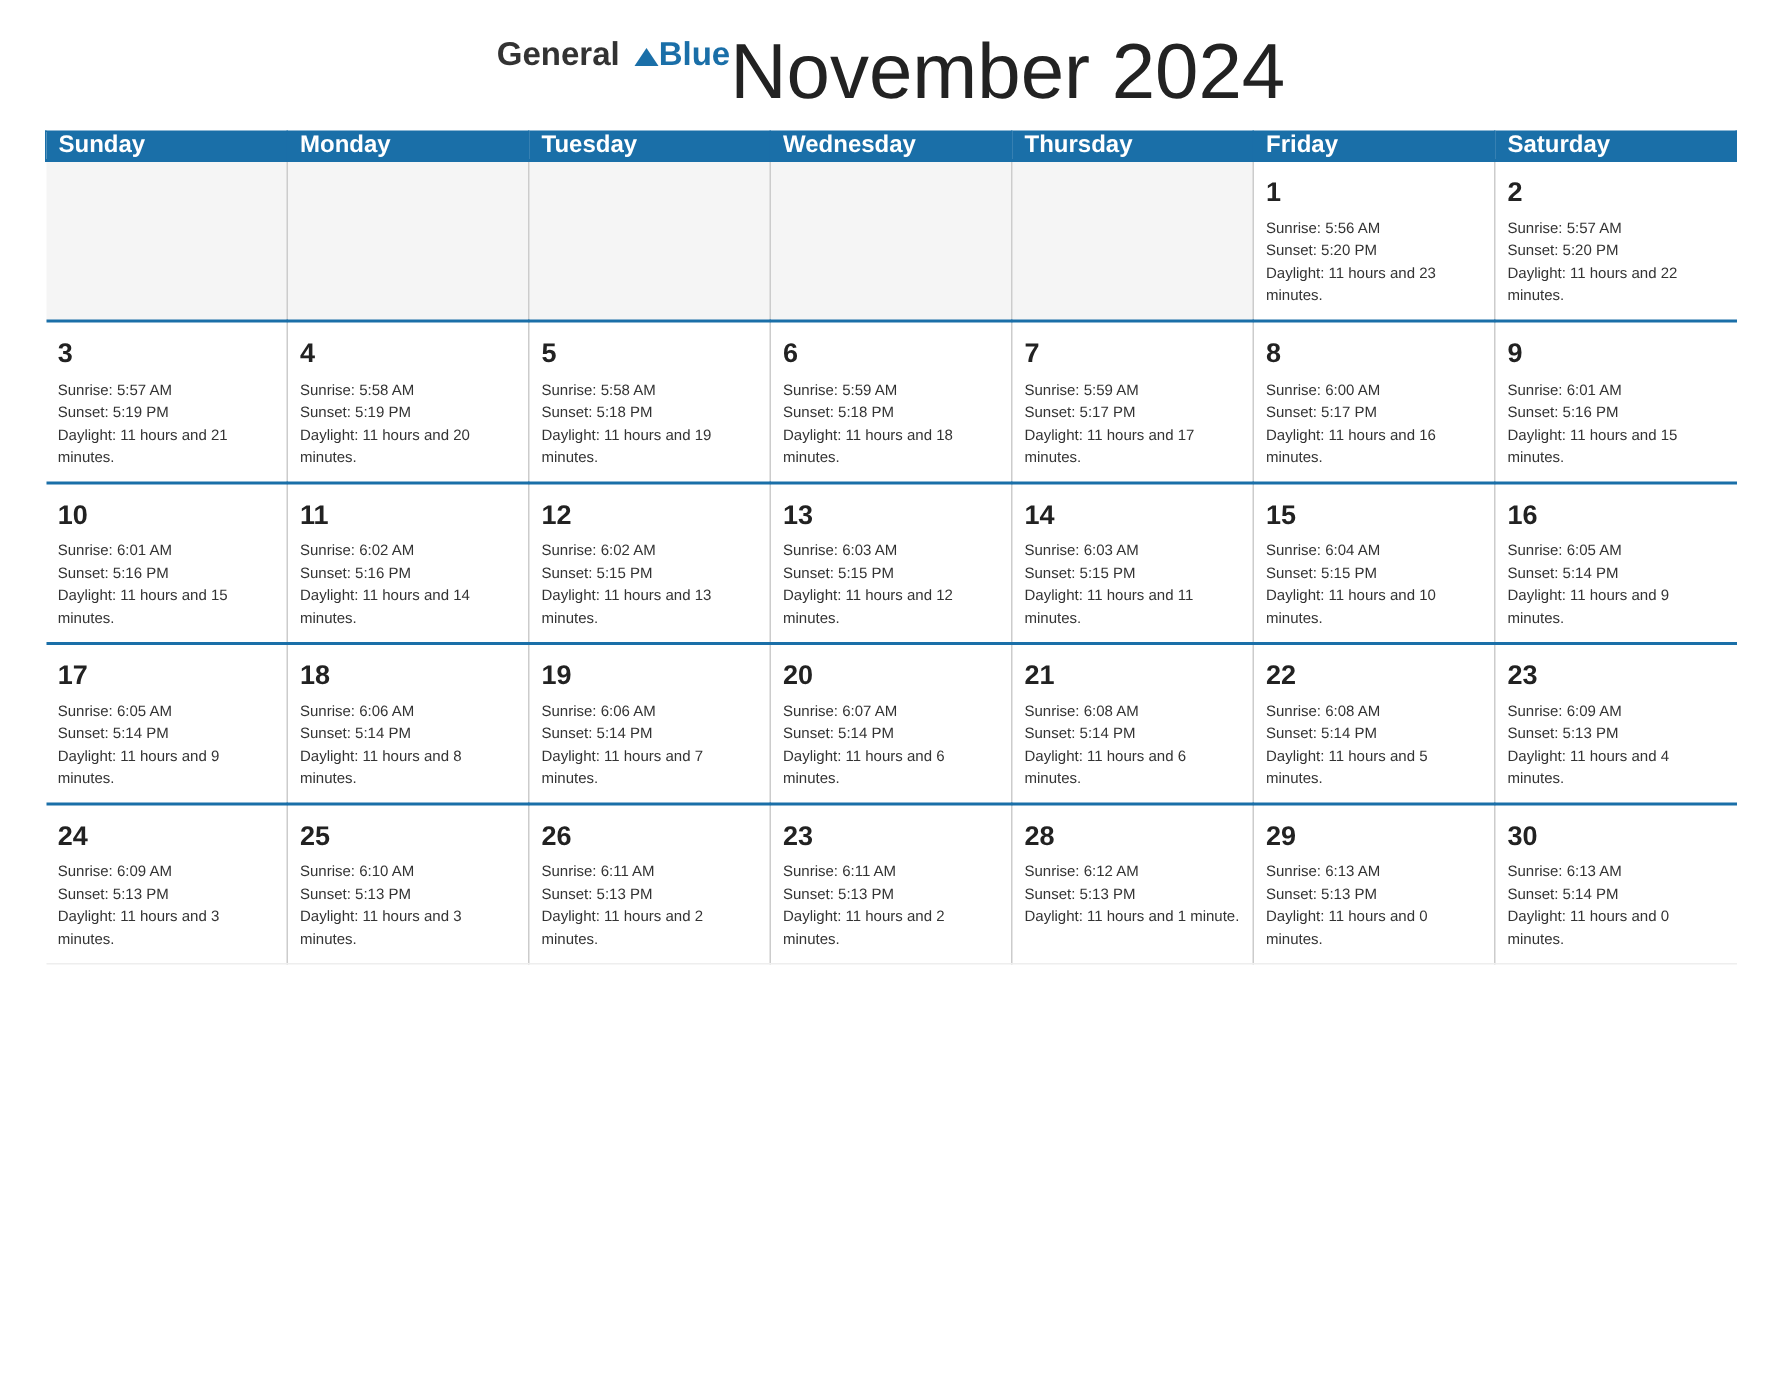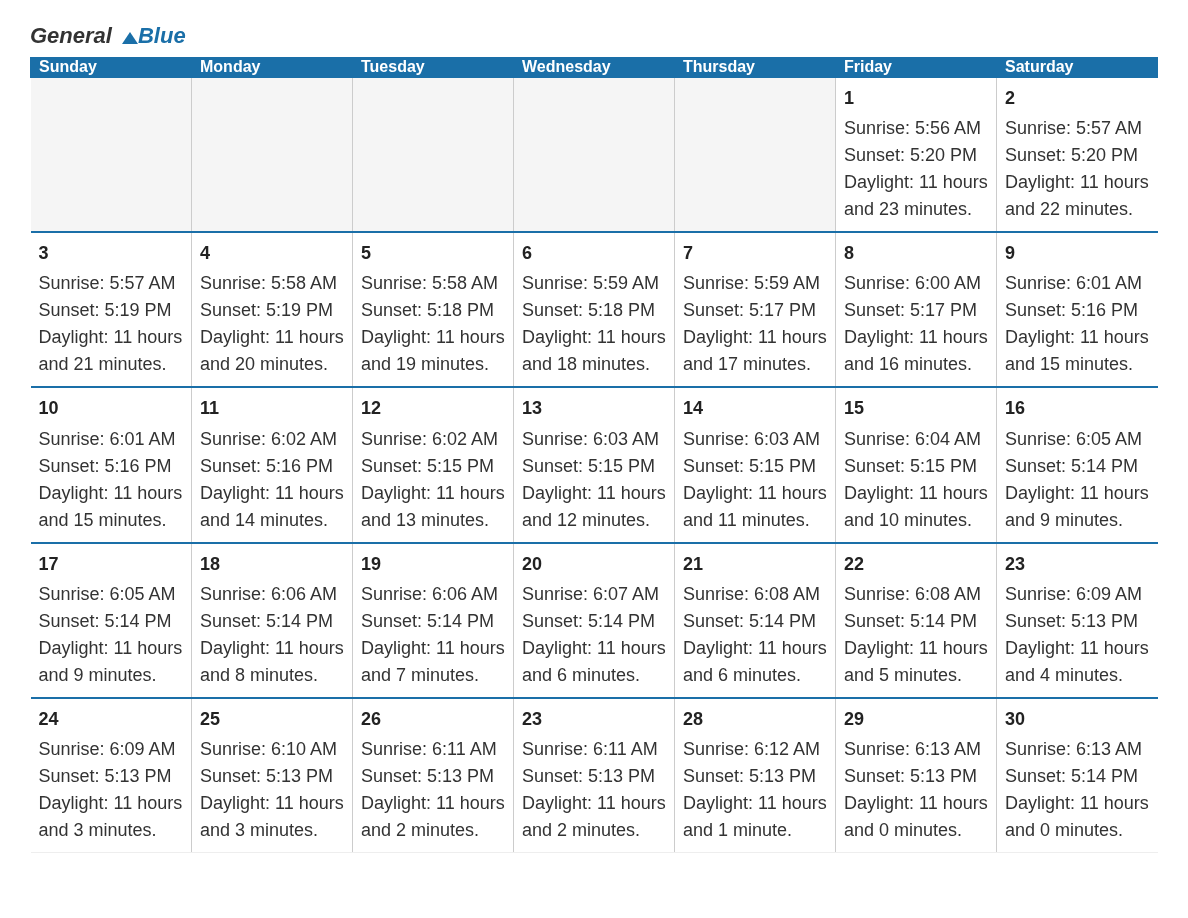--- a/index.html
+++ b/index.html
@@ -6,24 +6,23 @@
     body {
       font-family: Arial, Helvetica, sans-serif;
       background: #ffffff;
       padding: 20px 30px;
       width: 1188px;
       min-height: 918px;
     }
 
     .header-section {
       display: flex;
-      justify-content: flex-start;
+      justify-content: center;
       align-items: flex-start;
       margin-bottom: 10px;
-      font-style: italic;
     }
 
     .logo-area {
       display: flex;
       flex-direction: column;
       align-items: flex-start;
       padding-top: 5px;
     }
 
     .logo-text {
@@ -123,21 +122,21 @@
 
     .day-number {
       font-size: 18px;
       font-weight: bold;
       color: #222;
       display: block;
       margin-bottom: 4px;
     }
 
     .day-info {
-      font-size: 18px;
+      font-size: 10px;
       color: #333;
       line-height: 1.5;
     }
 
     .empty-cell {
       background: #f9f9f9;
     }
 
     .calendar tbody tr:nth-child(odd) td {
       background-color: #ffffff;
@@ -154,20 +153,21 @@
   <div class="logo-area">
     <div class="logo-text">
       <span class="logo-general">General</span>
       <div class="logo-blue-part">
         <div class="logo-triangle"></div>
         <span class="logo-blue-text">Blue</span>
       </div>
     </div>
   </div>
   <div class="title-area">
+    <div class="main-title">November 2024</div>
   </div>
 </div>
 
 <table class="calendar">
   <thead>
     <tr>
     <th>Sunday</th>
         <th>Monday</th>
         <th>Tuesday</th>
         <th>Wednesday</th>

